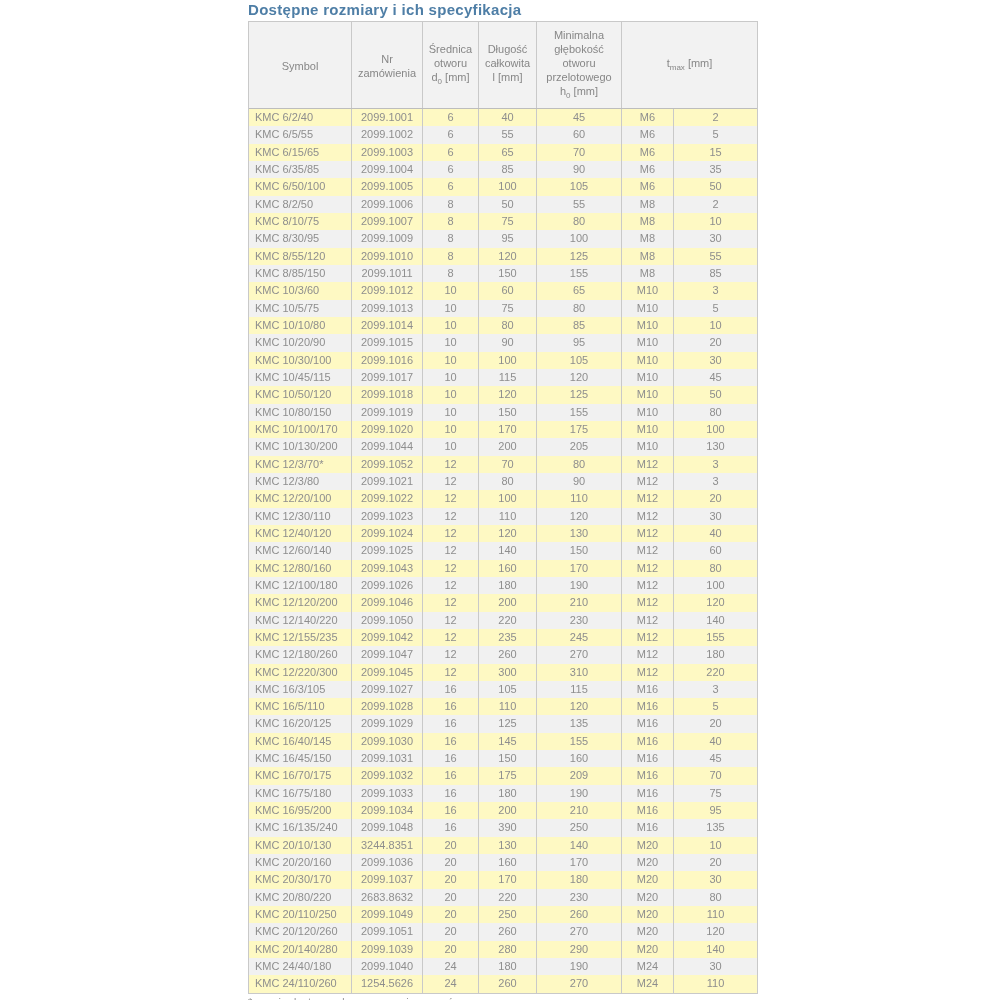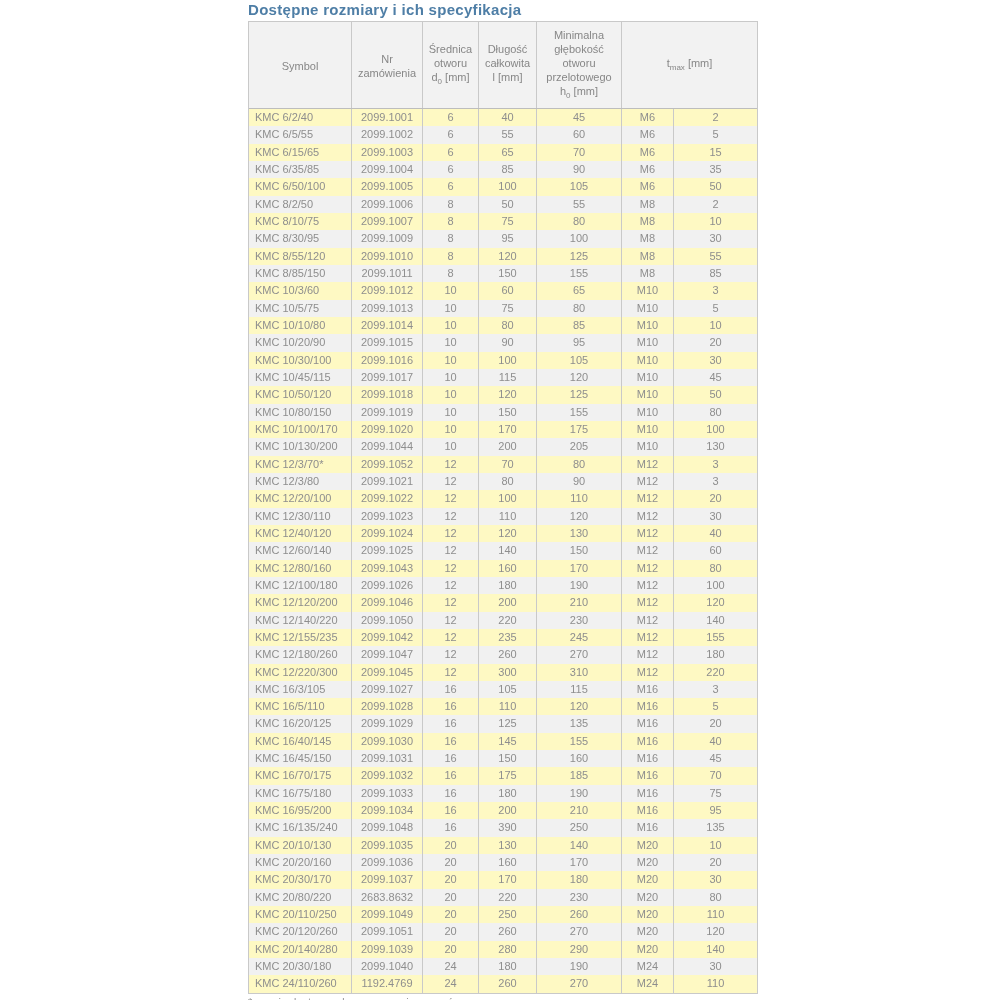--- a/index.html
+++ b/index.html
@@ -463,21 +463,21 @@
     <div class="cell c3">150</div>
     <div class="cell c4">160</div>
     <div class="cell c5">M16</div>
     <div class="cell c6">45</div>
   </div>
         <div class="row">
     <div class="cell c0">KMC 16/70/175</div>
     <div class="cell c1">2099.1032</div>
     <div class="cell c2">16</div>
     <div class="cell c3">175</div>
-    <div class="cell c4">185</div>
+    <div class="cell c4">209</div>
     <div class="cell c5">M16</div>
     <div class="cell c6">70</div>
   </div>
         <div class="row">
     <div class="cell c0">KMC 16/75/180</div>
     <div class="cell c1">2099.1033</div>
     <div class="cell c2">16</div>
     <div class="cell c3">180</div>
     <div class="cell c4">190</div>
     <div class="cell c5">M16</div>
@@ -496,21 +496,21 @@
     <div class="cell c0">KMC 16/135/240</div>
     <div class="cell c1">2099.1048</div>
     <div class="cell c2">16</div>
     <div class="cell c3">390</div>
     <div class="cell c4">250</div>
     <div class="cell c5">M16</div>
     <div class="cell c6">135</div>
   </div>
         <div class="row">
     <div class="cell c0">KMC 20/10/130</div>
-    <div class="cell c1">2099.1035</div>
+    <div class="cell c1">3244.8351</div>
     <div class="cell c2">20</div>
     <div class="cell c3">130</div>
     <div class="cell c4">140</div>
     <div class="cell c5">M20</div>
     <div class="cell c6">10</div>
   </div>
         <div class="row">
     <div class="cell c0">KMC 20/20/160</div>
     <div class="cell c1">2099.1036</div>
     <div class="cell c2">20</div>
@@ -558,31 +558,31 @@
         <div class="row">
     <div class="cell c0">KMC 20/140/280</div>
     <div class="cell c1">2099.1039</div>
     <div class="cell c2">20</div>
     <div class="cell c3">280</div>
     <div class="cell c4">290</div>
     <div class="cell c5">M20</div>
     <div class="cell c6">140</div>
   </div>
         <div class="row">
-    <div class="cell c0">KMC 20/30/180</div>
+    <div class="cell c0">KMC 24/40/180</div>
     <div class="cell c1">2099.1040</div>
     <div class="cell c2">24</div>
     <div class="cell c3">180</div>
     <div class="cell c4">190</div>
     <div class="cell c5">M24</div>
     <div class="cell c6">30</div>
   </div>
         <div class="row">
     <div class="cell c0">KMC 24/110/260</div>
-    <div class="cell c1">1192.4769</div>
+    <div class="cell c1">1254.5626</div>
     <div class="cell c2">24</div>
     <div class="cell c3">260</div>
     <div class="cell c4">270</div>
     <div class="cell c5">M24</div>
     <div class="cell c6">110</div>
   </div>
       </div>
 
   </div>
 

